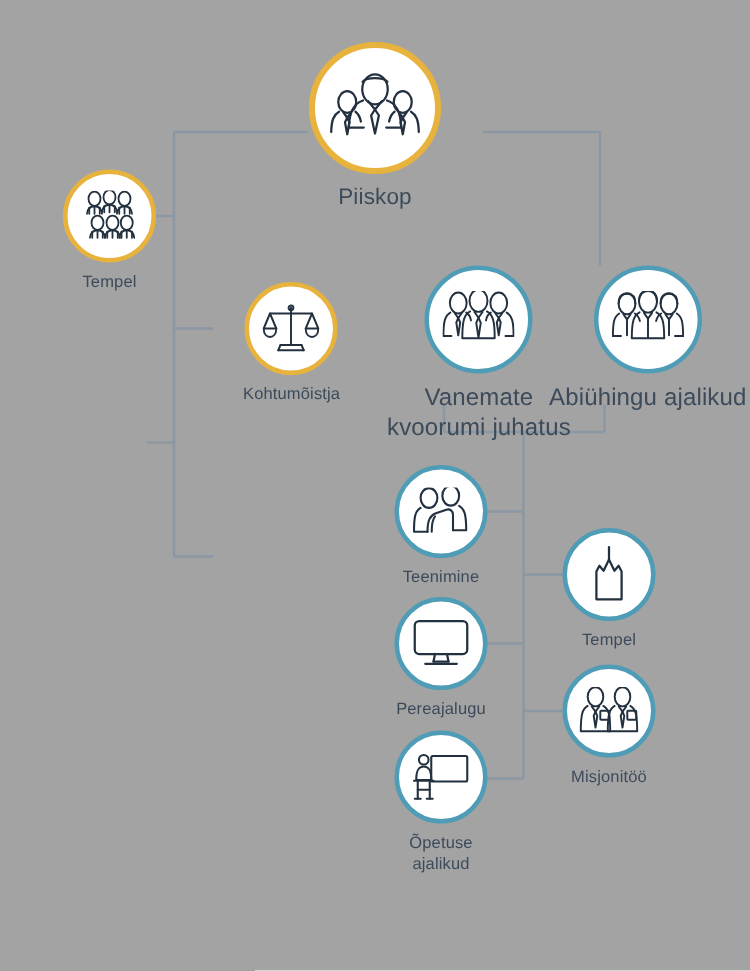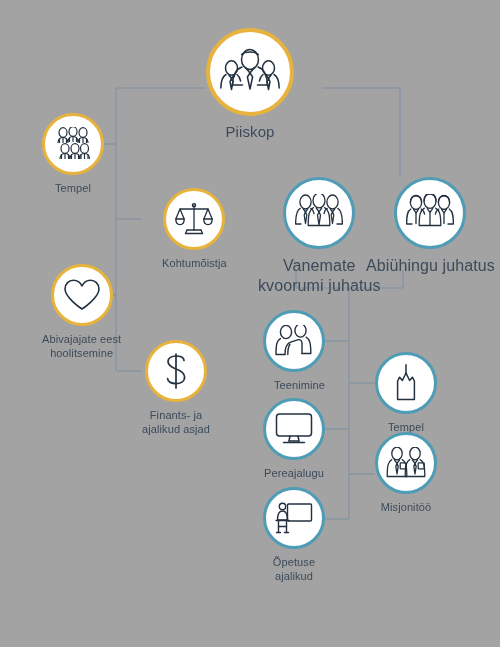--- a/index.html
+++ b/index.html
@@ -151,40 +151,21 @@
         <path d="M0.8 17 C0.8 21 3 22.6 5 22.6 C7 22.6 9.2 21 9.2 17"></path>
         <path d="M28.8 17 C28.8 21 31 22.6 33 22.6 C35 22.6 37.2 21 37.2 17"></path>
         <path d="M12 28 L26 28"></path>
         <path d="M10.5 31.5 L27.5 31.5"></path>
         <path d="M12 28 L10.5 31.5 M26 28 L27.5 31.5"></path>
       </svg>
     </div>
     <div class="label">Kohtumõistja</div>
   </div>
 
-  <div class="node sz-mid" style="left:42px; top:264px;">
-    <div class="circle gold">
-      <svg width="38" height="34" viewBox="0 0 38 34" fill="none" stroke="#22303f" stroke-width="1.6" stroke-linecap="round" stroke-linejoin="round">
-        <path d="M19 31 C19 31 2 19.8 2 11 C2 5.8 6 2.2 10.4 2.2 C14 2.2 17.4 4.6 19 8 C20.6 4.6 24 2.2 27.6 2.2 C32 2.2 36 5.8 36 11 C36 19.8 19 31 19 31 Z"></path>
-      </svg>
-    </div>
-    <div class="label">Abivajajate eest
-hoolitsemine</div>
-  </div>
-
-  <div class="node sz-mid" style="left:142px; top:340px;">
-    <div class="circle gold">
-      <svg width="28" height="38" viewBox="0 0 28 38" fill="none" stroke="#22303f" stroke-width="1.7" stroke-linecap="round" stroke-linejoin="round">
-        <path d="M14 2 L14 36"></path>
-        <path d="M22 8.5 C22 5.4 18.4 4 14 4 C9.6 4 6 5.8 6 9.6 C6 13.4 9.6 15.4 14 17 C18.4 18.6 22.6 20.6 22.6 25 C22.6 29.6 18.4 31.6 14 31.6 C9.6 31.6 5.6 30 5.6 26.6"></path>
-      </svg>
-    </div>
-    <div class="label">Finants- ja
-ajalikud asjad</div>
-  </div>
+
 
   <div class="node sz-big" style="left:258px; top:177px;">
     <div class="circle teal">
       <svg width="48" height="38" viewBox="0 0 48 38" fill="none" stroke="#22303f" stroke-width="1.3" stroke-linecap="round" stroke-linejoin="round">
         <ellipse cx="10.5" cy="8" rx="5.6" ry="7"></ellipse>
         <ellipse cx="37.5" cy="8" rx="5.6" ry="7"></ellipse>
         <ellipse cx="24" cy="6.5" rx="6" ry="7.4"></ellipse>
         <path d="M5.2 14.4 C1.6 16.4 0.6 20.6 0.6 30 L6 30"></path>
         <path d="M15.8 14.4 C17.6 15.4 18.6 17 19 19.6"></path>
         <path d="M8.2 14.8 L10.5 18 L12.8 14.8"></path>
@@ -217,24 +198,24 @@
         <path d="M10 19 L10 29.5"></path>
         <path d="M43.2 15 C46.6 17 47.4 21 47.4 30 L42 30"></path>
         <path d="M32.8 15 C31 16 30 17.6 29.4 20"></path>
         <path d="M35.6 15.4 L38 19 L40.4 15.4"></path>
         <path d="M38 19 L38 29.5"></path>
         <path d="M18.4 14.2 C14.4 16.2 13.2 20.4 13.2 31.5 L34.8 31.5 C34.8 20.4 33.6 16.2 29.6 14.2"></path>
         <path d="M21.3 14.6 L24 18.4 L26.7 14.6"></path>
         <path d="M24 18.4 L24 31"></path>
       </svg>
     </div>
-    <div class="label">Abiühingu juhatus</div>
-  </div>
-
-  <div class="node sz-mid" style="left:263px; top:310px;align-items:flex-end;">
+    <div class="label">Abiühingu ajalikud</div>
+  </div>
+
+  <div class="node sz-mid" style="left:263px; top:310px;">
     <div class="circle teal">
       <svg width="38" height="32" viewBox="0 0 38 32" fill="none" stroke="#22303f" stroke-width="1.4" stroke-linecap="round" stroke-linejoin="round">
         <ellipse cx="11" cy="7" rx="5.6" ry="6.6"></ellipse>
         <ellipse cx="25.5" cy="5.5" rx="5.6" ry="6.6"></ellipse>
         <path d="M5.4 13.6 C1.8 15.6 1 19.4 1 29.5 L10 29.5"></path>
         <path d="M31.1 12.2 C34.7 14.2 35.8 18 35.8 28.5 L27 28.5"></path>
         <path d="M10 29.5 C10 22 11.6 18.6 15.6 17.2 L22.6 14.8 C25 14 27 15.6 27 18.2 L27 28.5"></path>
         <path d="M15 19.2 C13.4 21.2 12.8 24.6 12.8 29.5"></path>
       </svg>
     </div>
@@ -256,21 +237,21 @@
   <div class="node sz-mid" style="left:375px; top:352px;">
     <div class="circle teal">
       <svg width="28" height="38" viewBox="0 0 28 38" fill="none" stroke="#22303f" stroke-width="1.5" stroke-linecap="round" stroke-linejoin="round">
         <path d="M14 0.8 L14 9"></path>
         <path d="M14 9 L10.4 16.5 L7.6 13.2 L5.6 17 L5.6 35.5 L22.4 35.5 L22.4 17 L20.4 13.2 L17.6 16.5 Z"></path>
       </svg>
     </div>
     <div class="label">Tempel</div>
   </div>
 
-  <div class="node sz-mid" style="left:375px; top:432px;">
+  <div class="node sz-mid" style="left:375px; top:443px;">
     <div class="circle teal">
       <svg width="40" height="32" viewBox="0 0 40 32" fill="none" stroke="#22303f" stroke-width="1.3" stroke-linecap="round" stroke-linejoin="round">
         <ellipse cx="11" cy="6.5" rx="5.2" ry="6.4"></ellipse>
         <ellipse cx="29" cy="6.5" rx="5.2" ry="6.4"></ellipse>
         <path d="M5.8 12.6 C2.2 14.6 1.2 18.4 1.2 29.5 L20.8 29.5 C20.8 18.4 19.8 14.6 16.2 12.6"></path>
         <path d="M23.8 12.6 C20.2 14.6 19.2 18.4 19.2 29.5 L38.8 29.5 C38.8 18.4 37.8 14.6 34.2 12.6"></path>
         <path d="M8.5 13 L11 16.4 L13.5 13"></path>
         <path d="M11 16.4 L9.8 19.2 L11 27 L12.2 19.2 Z"></path>
         <path d="M26.5 13 L29 16.4 L31.5 13"></path>
         <path d="M29 16.4 L27.8 19.2 L29 27 L30.2 19.2 Z"></path>

